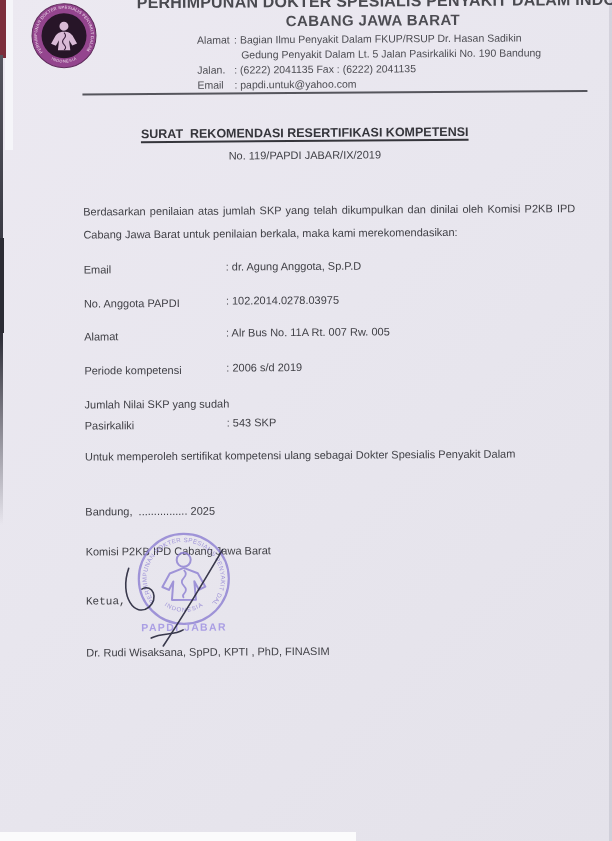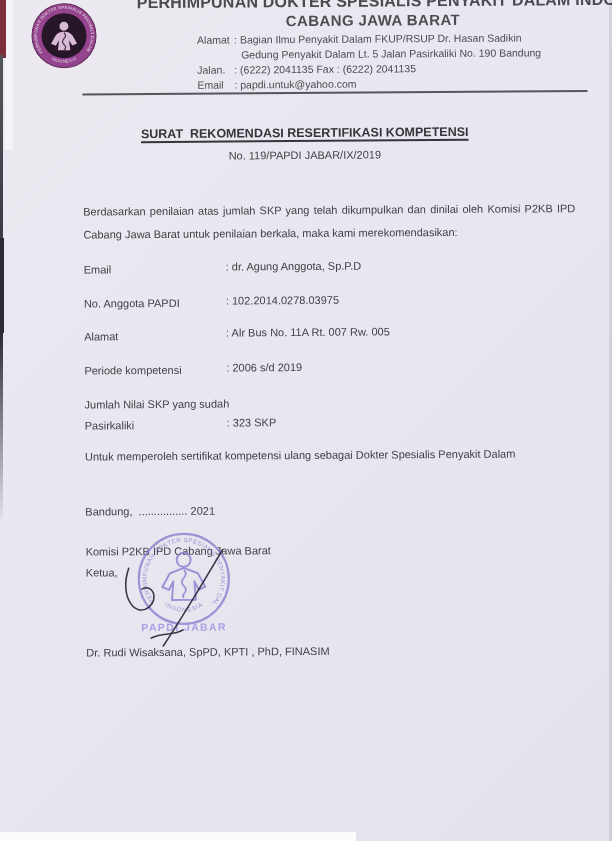--- a/index.html
+++ b/index.html
@@ -36,21 +36,21 @@
   .number{left:57px;top:149px;width:500px;text-align:center;font-size:11px;color:#404046;}
   
   .body-text{font-size:11px;color:#404046;}
   .para1{left:85px;top:204px;width:492px;text-align:justify;text-align-last:justify;}
   .para2{left:85px;top:227px;width:492px;}
   .flabel{left:85px;}
   .fvalue{left:227px;}
   .closing{left:85px;top:449px;width:510px;}
   .place-date{left:85px;top:504px;white-space:pre;}
   .committee{left:85px;top:544px;}
-  .role{left:85px;top:565px;}
+  .role{left:85px;top:594px;font-family:Liberation Mono, monospace;}
   .signer{left:85px;top:645px;}
   .stamp-svg{left:128px;top:523px;opacity:.8;}
   .sig-svg{left:108px;top:533px;}
   .logo-svg{left:34px;top:1px;}
 </style>
 </head>
 <body>
 
 <div class="page">
 
@@ -109,25 +109,25 @@
     <div class="abs body-text fvalue" style="top:294px">: 102.2014.0278.03975</div>
 
     <div class="abs body-text flabel" style="top:329px">Alamat</div>
     <div class="abs body-text fvalue" style="top:326px">: Alr Bus No. 11A Rt. 007 Rw. 005</div>
 
     <div class="abs body-text flabel" style="top:363px">Periode kompetensi</div>
     <div class="abs body-text fvalue" style="top:361px">: 2006 s/d 2019</div>
 
     <div class="abs body-text flabel" style="top:397px">Jumlah Nilai SKP yang sudah</div>
     <div class="abs body-text flabel" style="top:418px">Pasirkaliki</div>
-    <div class="abs body-text fvalue" style="top:416px">: 323 SKP</div>
+    <div class="abs body-text fvalue" style="top:416px">: 543 SKP</div>
 
     <div class="abs body-text closing">Untuk memperoleh sertifikat kompetensi ulang sebagai Dokter Spesialis Penyakit Dalam</div>
 
-    <div class="abs body-text place-date">Bandung,  ................ 2021</div>
+    <div class="abs body-text place-date">Bandung,  ................ 2025</div>
     <div class="abs body-text committee">Komisi P2KB IPD Cabang Jawa Barat</div>
     <div class="abs body-text role">Ketua,</div>
 
     <svg class="abs stamp-svg" width="110" height="112" viewBox="0 0 110 112">
       <circle cx="55" cy="55" r="45" fill="none" stroke="#8d7fd2" stroke-width="2.2"></circle>
       <defs>
         <path id="stampArcTop" d="M26.5 78.7 A37 37 0 1 1 83.5 78.7" fill="none"></path>
         <path id="stampArcBot" d="M28.6 74.8 A33 33 0 0 0 81.4 74.8" fill="none"></path>
       </defs>
       <text font-size="6.2" fill="#8d7fd2" letter-spacing="0.35">

